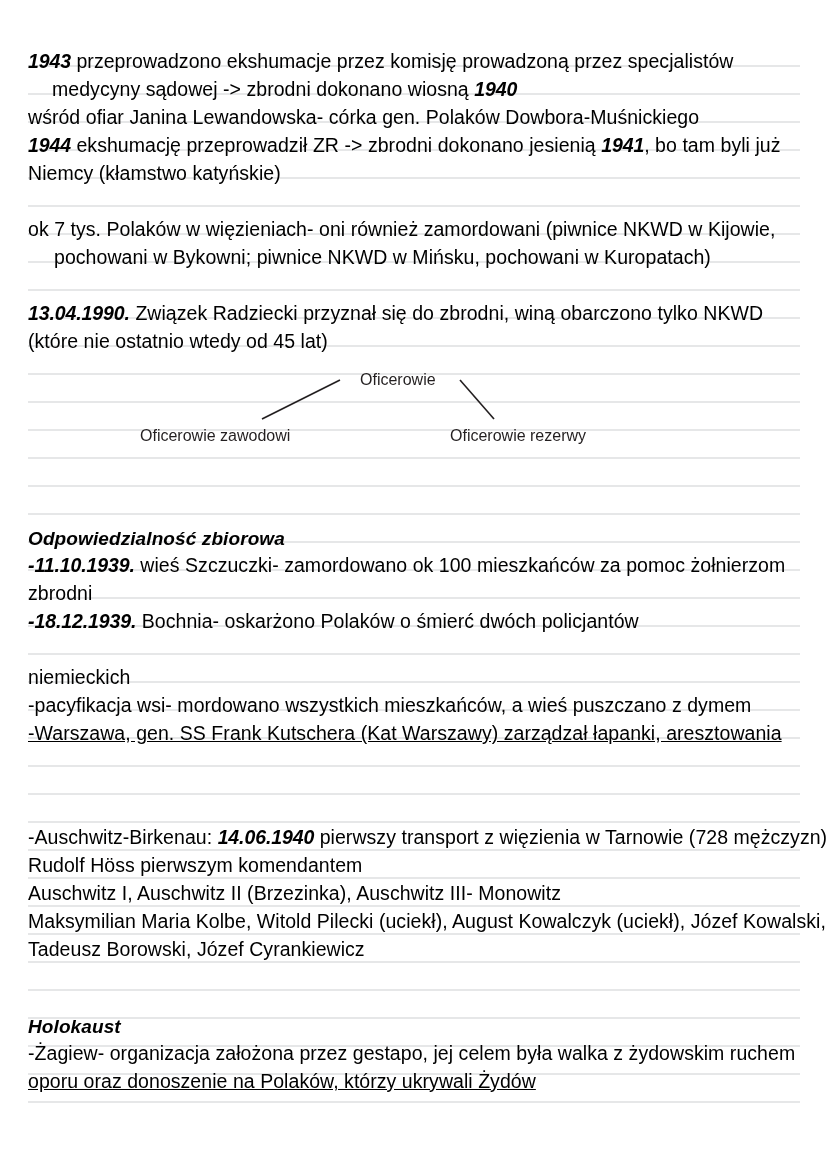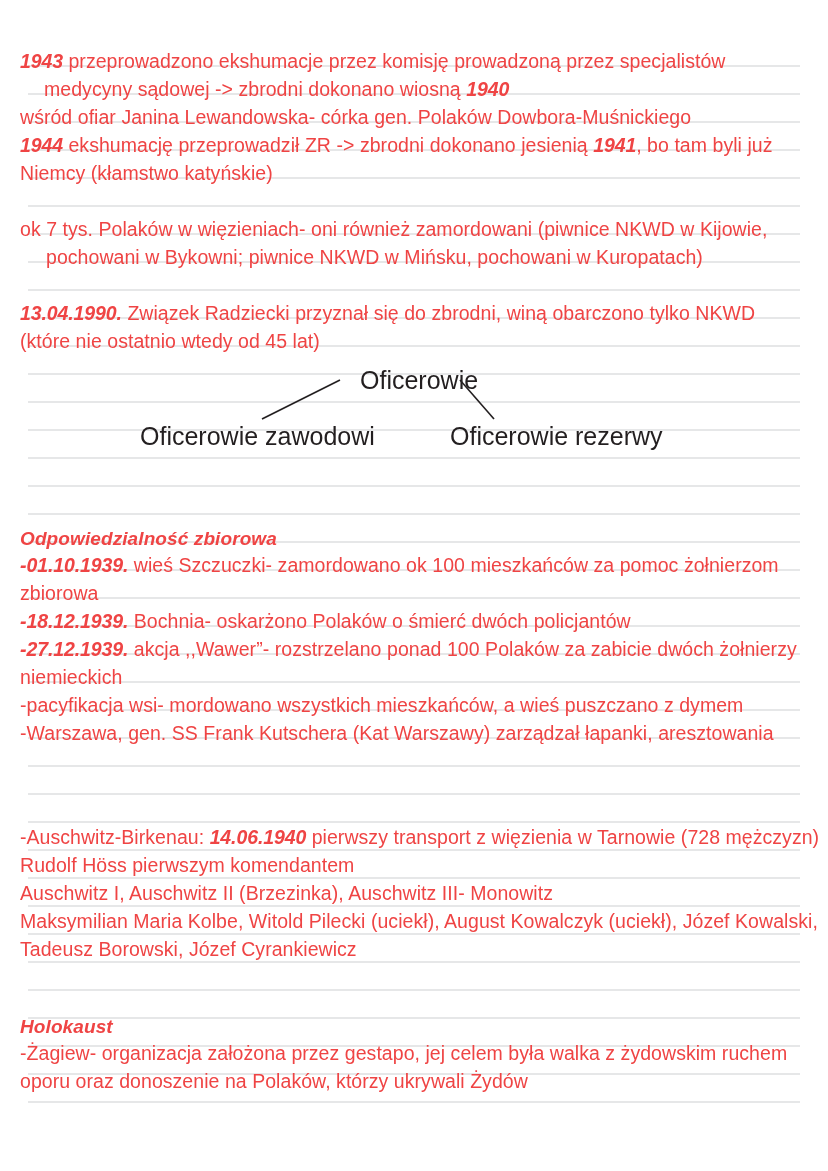--- a/index.html
+++ b/index.html
@@ -36,27 +36,27 @@
   
   #content {
     position: absolute;
     left: 0;
     top: 0;
     width: 828px;
     height: 1171px;
   }
   .line {
     position: absolute;
-    left: 20px;
+    left: 28px;
     width: 790px;
     font-size: 19.5px;
     line-height: 28px;
     white-space: nowrap;
     letter-spacing: 0.05px;
-    color: #ef4444;
+    color: #000000;
   }
   .hdr {
     font-weight: bold;
     font-style: italic;
     font-size: 19px;
     letter-spacing: 0.1px;
   }
   b.d {
     font-weight: bold;
     font-style: italic;
@@ -67,21 +67,21 @@
   #diagram {
     position: absolute;
     left: 0;
     top: 0;
     width: 828px;
     height: 1171px;
     pointer-events: none;
   }
   .dnode {
     position: absolute;
-    font-size: 25px;
+    font-size: 16px;
     line-height: 26px;
     white-space: nowrap;
     color: #231f20;
   }
   #node-root   { left: 360px; top: 367px; }
   #node-left   { left: 140px; top: 423px; }
   #node-right  { left: 450px; top: 423px; text-align: center; }
 </style>
 </head>
 <body>
@@ -131,35 +131,34 @@
     <div class="line" style="top: 47px;"><b class="d">1943</b> przeprowadzono ekshumacje przez komisję prowadzoną przez specjalistów</div>
     <div class="line" style="top: 75px; margin-left: 24px;">medycyny sądowej -&gt; zbrodni dokonano wiosną <b class="d">1940</b></div>
     <div class="line" style="top: 103px;">wśród ofiar Janina Lewandowska- córka gen. Polaków Dowbora-Muśnickiego</div>
     <div class="line" style="top: 131px;"><b class="d">1944</b> ekshumację przeprowadził ZR -&gt; zbrodni dokonano jesienią <b class="d">1941</b>, bo tam byli już</div>
     <div class="line" style="top: 159px;">Niemcy (kłamstwo katyńskie)</div>
     <div class="line" style="top: 215px;">ok 7 tys. Polaków w więzieniach- oni również zamordowani (piwnice NKWD w Kijowie,</div>
     <div class="line" style="top: 243px; margin-left: 26px;">pochowani w Bykowni; piwnice NKWD w Mińsku, pochowani w Kuropatach)</div>
     <div class="line" style="top: 299px;"><b class="d">13.04.1990.</b> Związek Radziecki przyznał się do zbrodni, winą obarczono tylko NKWD</div>
     <div class="line" style="top: 327px;">(które nie ostatnio wtedy od 45 lat)</div>
     <div class="line" style="top: 524px;"><span class="hdr">Odpowiedzialność zbiorowa</span></div>
-    <div class="line" style="top: 551px;"><b class="d">-01.10.1939.</b> wieś Szczuczki- zamordowano ok 100 mieszkańców za pomoc żołnierzom</div>
-    <div class="line" style="top: 579px;">zbiorowa</div>
+    <div class="line" style="top: 551px;"><b class="d">-11.10.1939.</b> wieś Szczuczki- zamordowano ok 100 mieszkańców za pomoc żołnierzom</div>
+    <div class="line" style="top: 579px;">zbrodni</div>
     <div class="line" style="top: 607px;"><b class="d">-18.12.1939.</b> Bochnia- oskarżono Polaków o śmierć dwóch policjantów</div>
-    <div class="line" style="top: 635px;"><b class="d">-27.12.1939.</b> akcja ,,Wawer”- rozstrzelano ponad 100 Polaków za zabicie dwóch żołnierzy</div>
     <div class="line" style="top: 663px;">niemieckich</div>
     <div class="line" style="top: 691px;">-pacyfikacja wsi- mordowano wszystkich mieszkańców, a wieś puszczano z dymem</div>
-    <div class="line" style="top: 719px;">-Warszawa, gen. SS Frank Kutschera (Kat Warszawy) zarządzał łapanki, aresztowania</div>
+    <div class="line" style="top: 719px; text-decoration: underline;">-Warszawa, gen. SS Frank Kutschera (Kat Warszawy) zarządzał łapanki, aresztowania</div>
     <div class="line" style="top: 823px;">-Auschwitz-Birkenau: <b class="d">14.06.1940</b> pierwszy transport z więzienia w Tarnowie (728 mężczyzn)</div>
     <div class="line" style="top: 851px;">Rudolf Höss pierwszym komendantem</div>
     <div class="line" style="top: 879px;">Auschwitz I, Auschwitz II (Brzezinka), Auschwitz III- Monowitz</div>
     <div class="line" style="top: 907px;">Maksymilian Maria Kolbe, Witold Pilecki (uciekł), August Kowalczyk (uciekł), Józef Kowalski,</div>
     <div class="line" style="top: 935px;">Tadeusz Borowski, Józef Cyrankiewicz</div>
     <div class="line" style="top: 1012px;"><span class="hdr">Holokaust</span></div>
     <div class="line" style="top: 1039px;">-Żagiew- organizacja założona przez gestapo, jej celem była walka z żydowskim ruchem</div>
-    <div class="line" style="top: 1067px;">oporu oraz donoszenie na Polaków, którzy ukrywali Żydów</div>
+    <div class="line" style="top: 1067px; text-decoration: underline;">oporu oraz donoszenie na Polaków, którzy ukrywali Żydów</div>
   </div>
 
 <div id="diagram">
   <svg width="828" height="1171" style="position:absolute;left:0;top:0;">
     <line id="branch-left-line" x1="340" y1="380" x2="262" y2="419" stroke="#231f20" stroke-width="1.6"></line>
     <line id="branch-right-line" x1="460" y1="380" x2="494" y2="419" stroke="#231f20" stroke-width="1.6"></line>
   </svg>
   <div class="dnode" id="node-root">Oficerowie</div>
   <div class="dnode" id="node-left">Oficerowie zawodowi</div>
   <div class="dnode" id="node-right">

